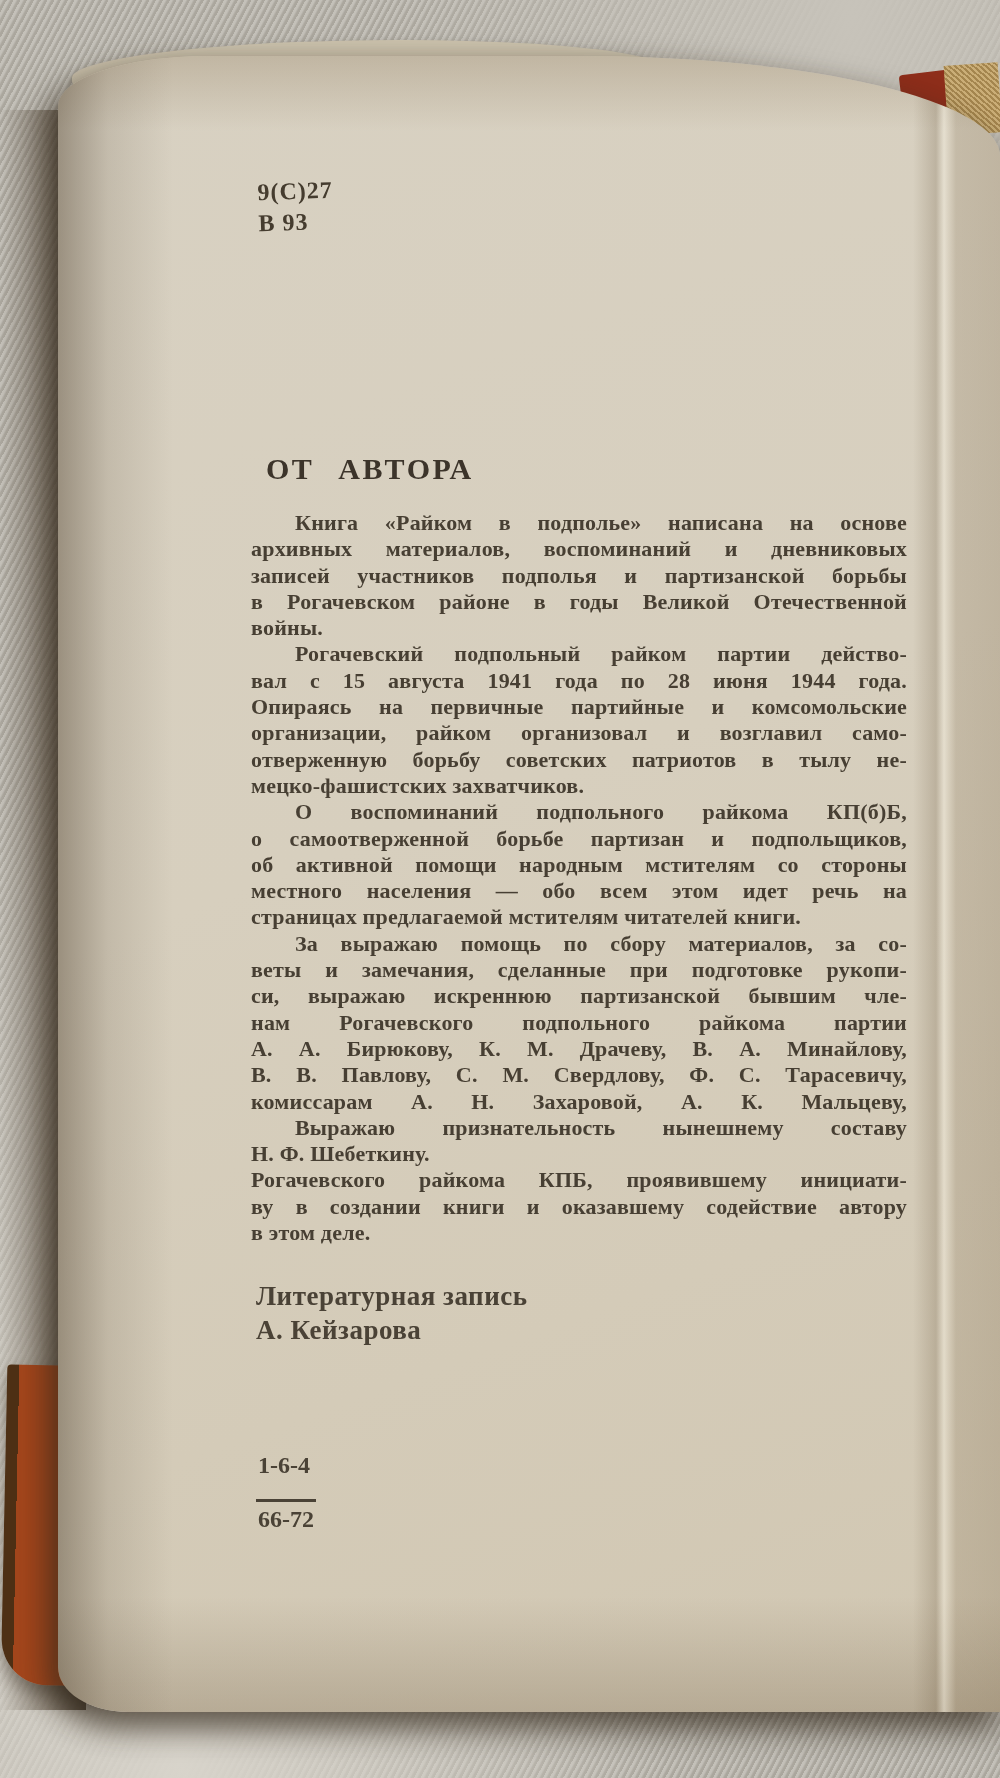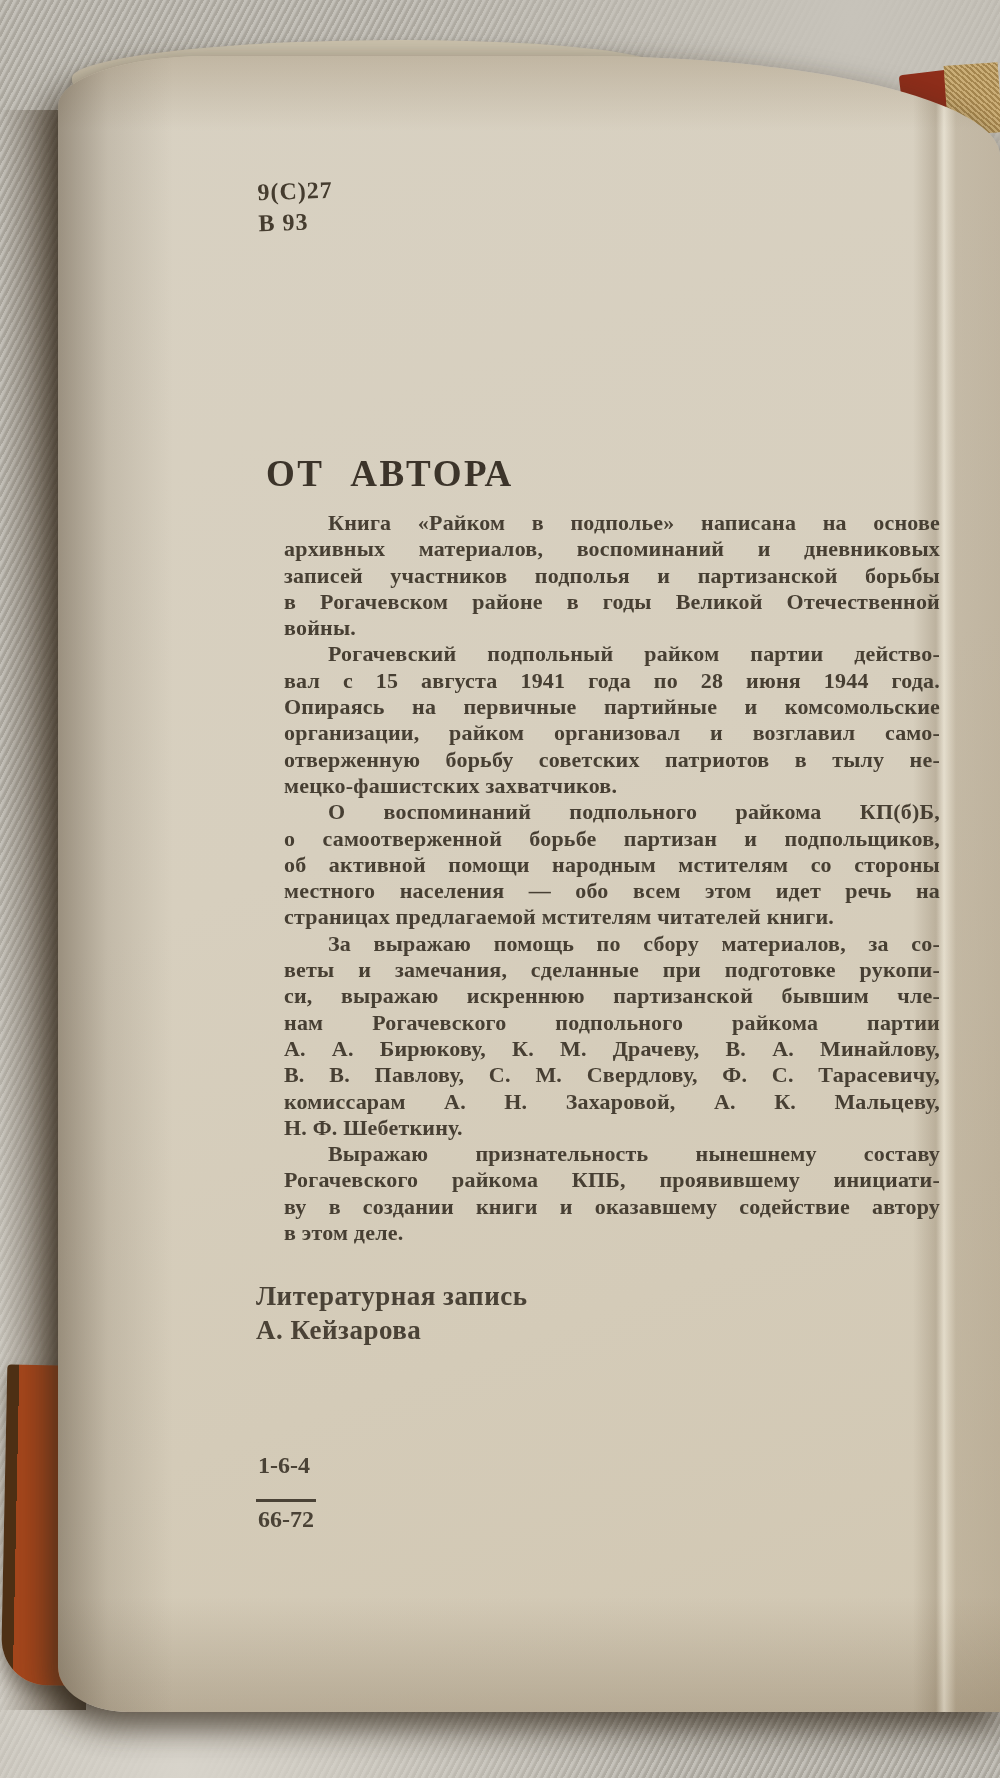--- a/index.html
+++ b/index.html
@@ -30,24 +30,24 @@
     background-image:
       linear-gradient(90deg, rgba(80,66,48,.45) 0, rgba(80,66,48,.15) 50px, rgba(80,66,48,0) 115px),
       linear-gradient(90deg, rgba(0,0,0,0) 855px, rgba(110,92,66,.25) 878px, rgba(250,245,230,.40) 886px, rgba(130,110,80,.22) 898px, rgba(130,110,80,.28) 942px),
       linear-gradient(180deg, rgba(150,132,104,.35) 0, rgba(150,132,104,0) 75px),
       linear-gradient(0deg, rgba(125,108,84,.32) 0, rgba(125,108,84,0) 115px),
       linear-gradient(160deg,#d8d1c2 0%,#d7cfbe 45%,#d1c7b2 100%);
     box-shadow:-12px 10px 30px rgba(50,40,26,.50), 0 18px 30px rgba(50,40,26,.45);}
   .text-layer{position:absolute;left:0;top:0;width:1000px;height:1778px;color:#453c2f;}
   .callnum{position:absolute;left:258px;top:176px;font-size:24px;font-weight:bold;
     line-height:31px;letter-spacing:1px;transform:rotate(-2deg);}
-  .title{position:absolute;left:266px;top:452px;margin:0;font-size:37px;font-weight:bold;
+  .title{position:absolute;left:266px;top:452px;margin:0;font-size:30px;font-weight:bold;
     letter-spacing:2.5px;word-spacing:14px;color:#3c342a;}
   .body-text{position:absolute;left:251px;top:510px;width:656px;font-size:22px;
-    font-weight:bold;color:#473f33;letter-spacing:.2px;margin-left:33px;}
+    font-weight:bold;color:#473f33;letter-spacing:.2px;}
   .line{height:26.3px;overflow:hidden;white-space:nowrap;text-align:justify;
     text-align-last:justify;text-justify:inter-word;}
   .line.first{padding-left:44px;}
   .line.last{text-align-last:left;}
   .colophon{position:absolute;left:256px;top:1279px;font-size:27px;font-weight:bold;
     line-height:34px;letter-spacing:.5px;color:#4a4236;}
   .printcode{position:absolute;left:256px;top:1452px;font-size:24px;font-weight:bold;
     color:#4a4236;display:inline-block;}
   .pc-top{padding:0 6px 20px 2px;border-bottom:3px solid #4a4236;}
   .pc-bottom{padding:4px 0 0 2px;}
@@ -88,22 +88,22 @@
         <div class="line">об активной помощи народным мстителям со стороны</div>
         <div class="line">местного населения — обо всем этом идет речь на</div>
         <div class="line last">страницах предлагаемой мстителям читателей книги.</div>
         <div class="line first">За выражаю помощь по сбору материалов, за со-</div>
         <div class="line">веты и замечания, сделанные при подготовке рукопи-</div>
         <div class="line">си, выражаю искреннюю партизанской бывшим чле-</div>
         <div class="line">нам Рогачевского подпольного райкома партии</div>
         <div class="line">А. А. Бирюкову, К. М. Драчеву, В. А. Минайлову,</div>
         <div class="line">В. В. Павлову, С. М. Свердлову, Ф. С. Тарасевичу,</div>
         <div class="line">комиссарам А. Н. Захаровой, А. К. Мальцеву,</div>
+        <div class="line first">Выражаю признательность нынешнему составу</div>
         <div class="line last">Н. Ф. Шебеткину.</div>
-        <div class="line first">Выражаю признательность нынешнему составу</div>
         <div class="line">Рогачевского райкома КПБ, проявившему инициати-</div>
         <div class="line">ву в создании книги и оказавшему содействие автору</div>
         <div class="line last">в этом деле.</div>
       </div>
 
     <div class="colophon">
       <div>Литературная запись</div>
       <div>А. Кейзарова</div>
     </div>
 

